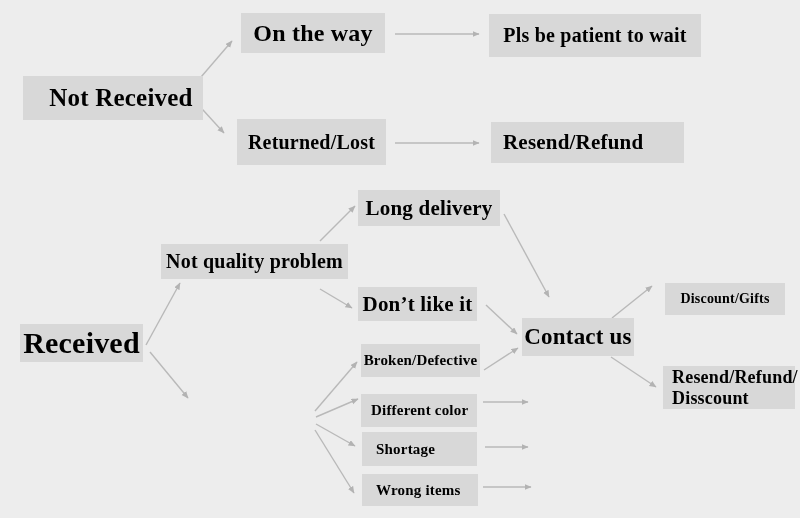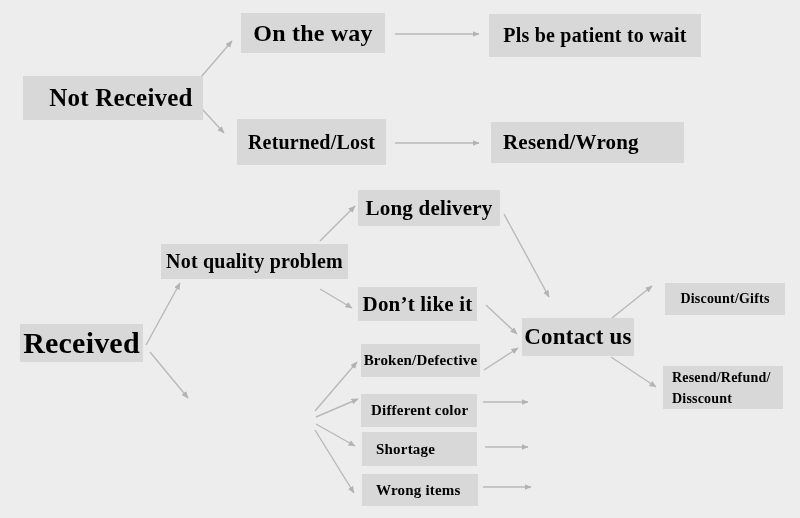--- a/index.html
+++ b/index.html
@@ -36,21 +36,21 @@
   .n-long         {left:358px; top:190px; width:142px; height:36px; font-size:21px;}
   .n-notq         {left:161px; top:244px; width:187px; height:35px; font-size:20px;}
   .n-dont         {left:358px; top:287px; width:119px; height:34px; font-size:21px;}
   .n-received     {left:20px;  top:324px; width:123px; height:38px; font-size:30px;}
   .n-contact      {left:522px; top:318px; width:112px; height:38px; font-size:23px;}
   .n-discount     {left:665px; top:283px; width:120px; height:32px; font-size:14px;}
   .n-broken       {left:361px; top:344px; width:119px; height:33px; font-size:15px;}
   .n-diff         {left:361px; top:386px; width:116px; height:33px; font-size:15px; padding-left:10px; box-sizing:border-box;margin-top:8px;}
   .n-short        {left:362px; top:432px; width:115px; height:34px; font-size:15px; padding-left:14px; box-sizing:border-box;}
   .n-wrong        {left:362px; top:474px; width:116px; height:32px; font-size:15px; padding-left:14px; box-sizing:border-box;}
-  .n-rrd          {left:663px; top:366px; width:120px; height:43px; font-size:14px; padding-left:9px; box-sizing:border-box;
+  .n-rrd          {left:663px; top:366px; width:132px; height:43px; font-size:18px; padding-left:9px; box-sizing:border-box;
                    flex-direction:column; align-items:flex-start; justify-content:center; line-height:21px;}
 </style>
 </head>
 <body>
 
 <div class="canvas">
 
   <svg class="arrow-layer" width="800" height="518" viewBox="0 0 800 518">
     <defs>
       <marker id="ah" markerWidth="8" markerHeight="7" refX="6.5" refY="3" orient="auto" markerUnits="userSpaceOnUse">
@@ -82,21 +82,21 @@
   </svg>
 
   <div class="node n-not-received">Not Received</div>
 
   <div class="node n-on-the-way">On the way</div>
 
   <div class="node n-pls">Pls be patient to wait</div>
 
   <div class="node n-returned">Returned/Lost</div>
 
-  <div class="node n-resend">Resend/Wrong</div>
+  <div class="node n-resend">Resend/Refund</div>
 
   <div class="node n-long">Long delivery</div>
 
   <div class="node n-notq">Not quality problem</div>
 
   <div class="node n-dont">Don’t like it</div>
 
   <div class="node n-received">Received</div>
 
   <div class="node n-contact">Contact us</div>

